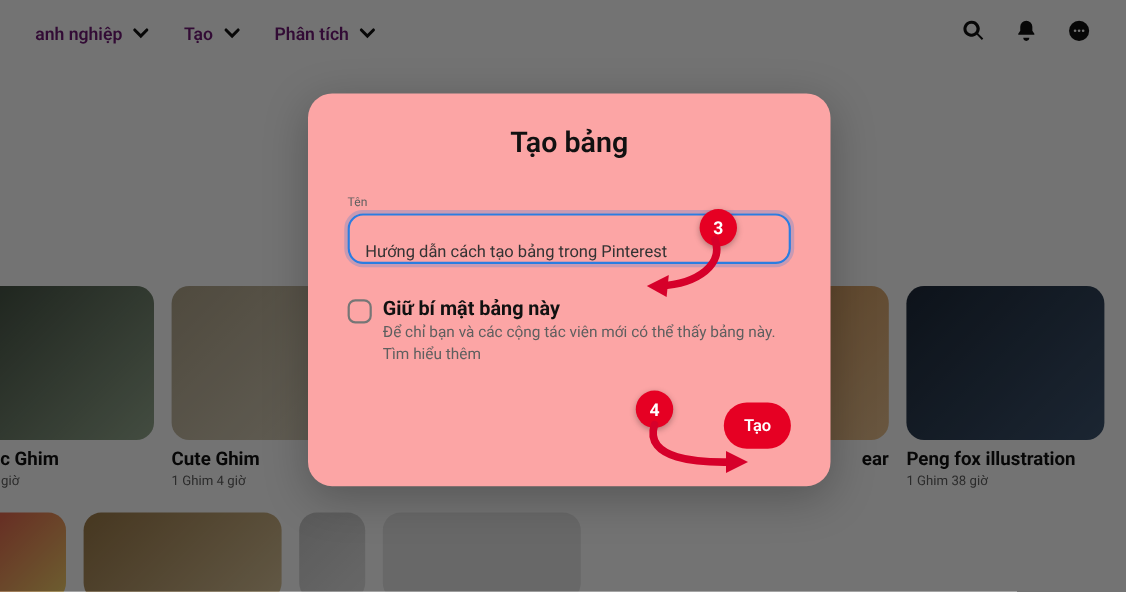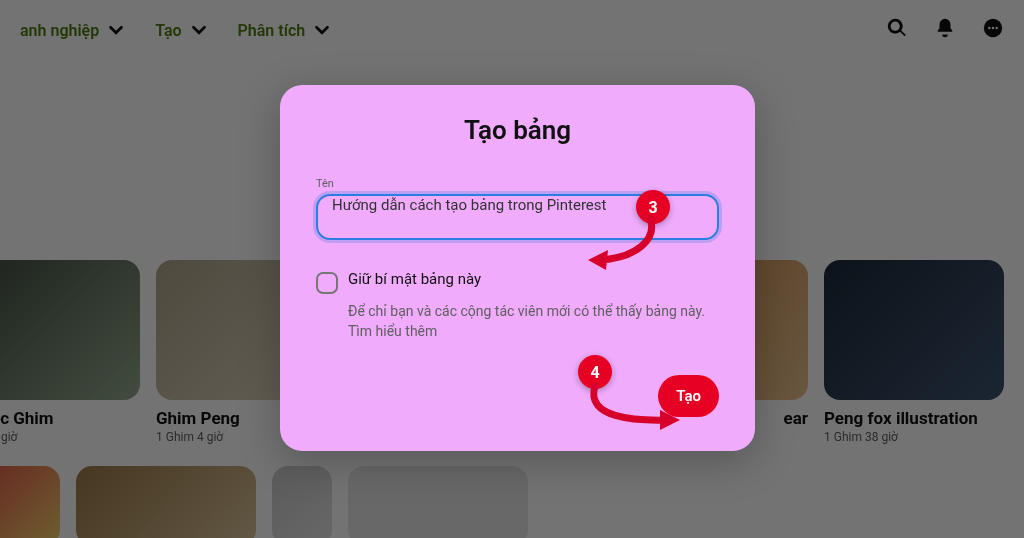--- a/index.html
+++ b/index.html
@@ -1,44 +1,44 @@
 <!DOCTYPE html>
 <html><head>
 <meta charset="utf-8">
 <style>
   *{box-sizing:border-box;margin:0;padding:0;font-family:-apple-system,BlinkMacSystemFont,"Segoe UI",Roboto,Helvetica,Arial,sans-serif}
   body{width:1024px;height:538px;overflow:hidden;background:#fff;position:relative}
   .page{width:1024px;height:538px;position:relative;background:#fff}
 
-  .topbar{display:flex;align-items:center;height:60px;padding:0 20px;font-size:16px;font-weight:600;color:#4d7c0f}
+  .topbar{display:flex;align-items:center;height:60px;padding:0 32px;font-size:16px;font-weight:600;color:#701a75}
   .topbar .nav{display:flex;gap:28px;align-items:center}
   .topbar .nav-item{display:flex;align-items:center;gap:4px;cursor:pointer}
   .topbar .spacer{flex:1}
   .topbar .icons{display:flex;gap:26px;align-items:center}
   .topbar svg{width:22px;height:22px;fill:#111}
 
   .cards{display:flex;padding:0 0 0 0;gap:16px;margin-top:200px;margin-left:-40px}
   .card{width:180px;flex:0 0 auto}
   .card .thumb{width:100%;height:140px;border-radius:16px;background:linear-gradient(135deg,#7a8a7a,#9aa79a)}
   .card .title{font-weight:700;font-size:17px;margin-top:8px;color:#111;white-space:nowrap;overflow:hidden}
   .card .meta{font-size:12px;color:#5f5f5f;margin-top:2px}
 
   .row2{display:flex;gap:16px;margin-top:22px;margin-left:-40px}
   .row2 .mini{width:100px;height:80px;border-radius:16px;background:#c9c9c9;flex:0 0 auto}
 
   .overlay{position:absolute;inset:0;background:rgba(0,0,0,.55)}
 
-  .modal{position:absolute;top:85px;left:280px;width:475px;background:#f0abfc;border-radius:22px;padding:30px 36px 34px;box-shadow:0 10px 40px rgba(0,0,0,.25)}
+  .modal{position:absolute;top:85px;left:280px;width:475px;background:#fca5a5;border-radius:22px;padding:30px 36px 34px;box-shadow:0 10px 40px rgba(0,0,0,.25)}
   .modal h1{text-align:center;font-size:26px;font-weight:600;color:#111}
   .modal .label{font-size:11px;color:#5f5f5f;margin-top:32px}
-  .modal .field{margin-top:4px;width:100%;height:46px;border:2px solid #2a7de1;border-radius:14px;padding:0 14px;display:flex;align-items:flex-start;font-size:15px;color:#333;outline:3px solid rgba(42,125,225,.25)}
+  .modal .field{margin-top:4px;width:100%;height:46px;border:2px solid #2a7de1;border-radius:14px;padding:0 14px;display:flex;align-items:flex-end;font-size:15px;color:#333;outline:3px solid rgba(42,125,225,.25)}
   .modal .secret{display:flex;gap:10px;margin-top:30px;align-items:flex-start}
   .modal .cb{width:22px;height:22px;border:2px solid #767676;border-radius:7px;flex:0 0 auto;margin-top:2px}
-  .modal .sec-title{font-weight:400;font-size:15px;color:#111}
-  .modal .sec-desc{font-size:14px;color:#5f5f5f;line-height:1.4;margin-top:14px}
+  .modal .sec-title{font-weight:700;font-size:18px;color:#111}
+  .modal .sec-desc{font-size:14px;color:#5f5f5f;line-height:1.4;margin-top:2px}
   .modal .actions{display:flex;justify-content:flex-end;margin-top:34px}
   .modal .create{background:#e60023;color:#fff;border:none;border-radius:999px;padding:12px 18px;font-size:15px;font-weight:600;cursor:pointer}
 
   .badge{position:absolute;width:34px;height:34px;border-radius:50%;background:#e60023;color:#fff;display:flex;align-items:center;justify-content:center;font-weight:700;font-size:16px;box-shadow:0 2px 6px rgba(0,0,0,.3)}
   .arrow{position:absolute;pointer-events:none}
   .arrow path{fill:none;stroke:#d6002a;stroke-width:7;stroke-linecap:round}
   .arrow .head{fill:#d6002a;stroke:none}
 
   .thumb.t1{background:linear-gradient(135deg,#3d4a3d 0%,#95a98f 100%)}
   .thumb.t2{background:linear-gradient(135deg,#b0a48a 0%,#ded6c2 100%)}
@@ -103,21 +103,21 @@
   </div>
 
   <div class="cards">
     <div class="card">
       <div class="thumb t1"></div>
       <div class="title">cả các Ghim</div>
       <div class="meta">Ghim  4 giờ</div>
     </div>
     <div class="card">
       <div class="thumb t2"></div>
-      <div class="title">Ghim Peng</div>
+      <div class="title">Cute Ghim</div>
       <div class="meta">1 Ghim  4 giờ</div>
     </div>
     <div class="card" style="width:260px">
       <div class="thumb t3"></div>
       <div class="title"></div>
       <div class="meta"></div>
     </div>
     <div class="card">
       <div class="thumb t4"></div>
       <div class="title" style="text-align:right">ear</div>

